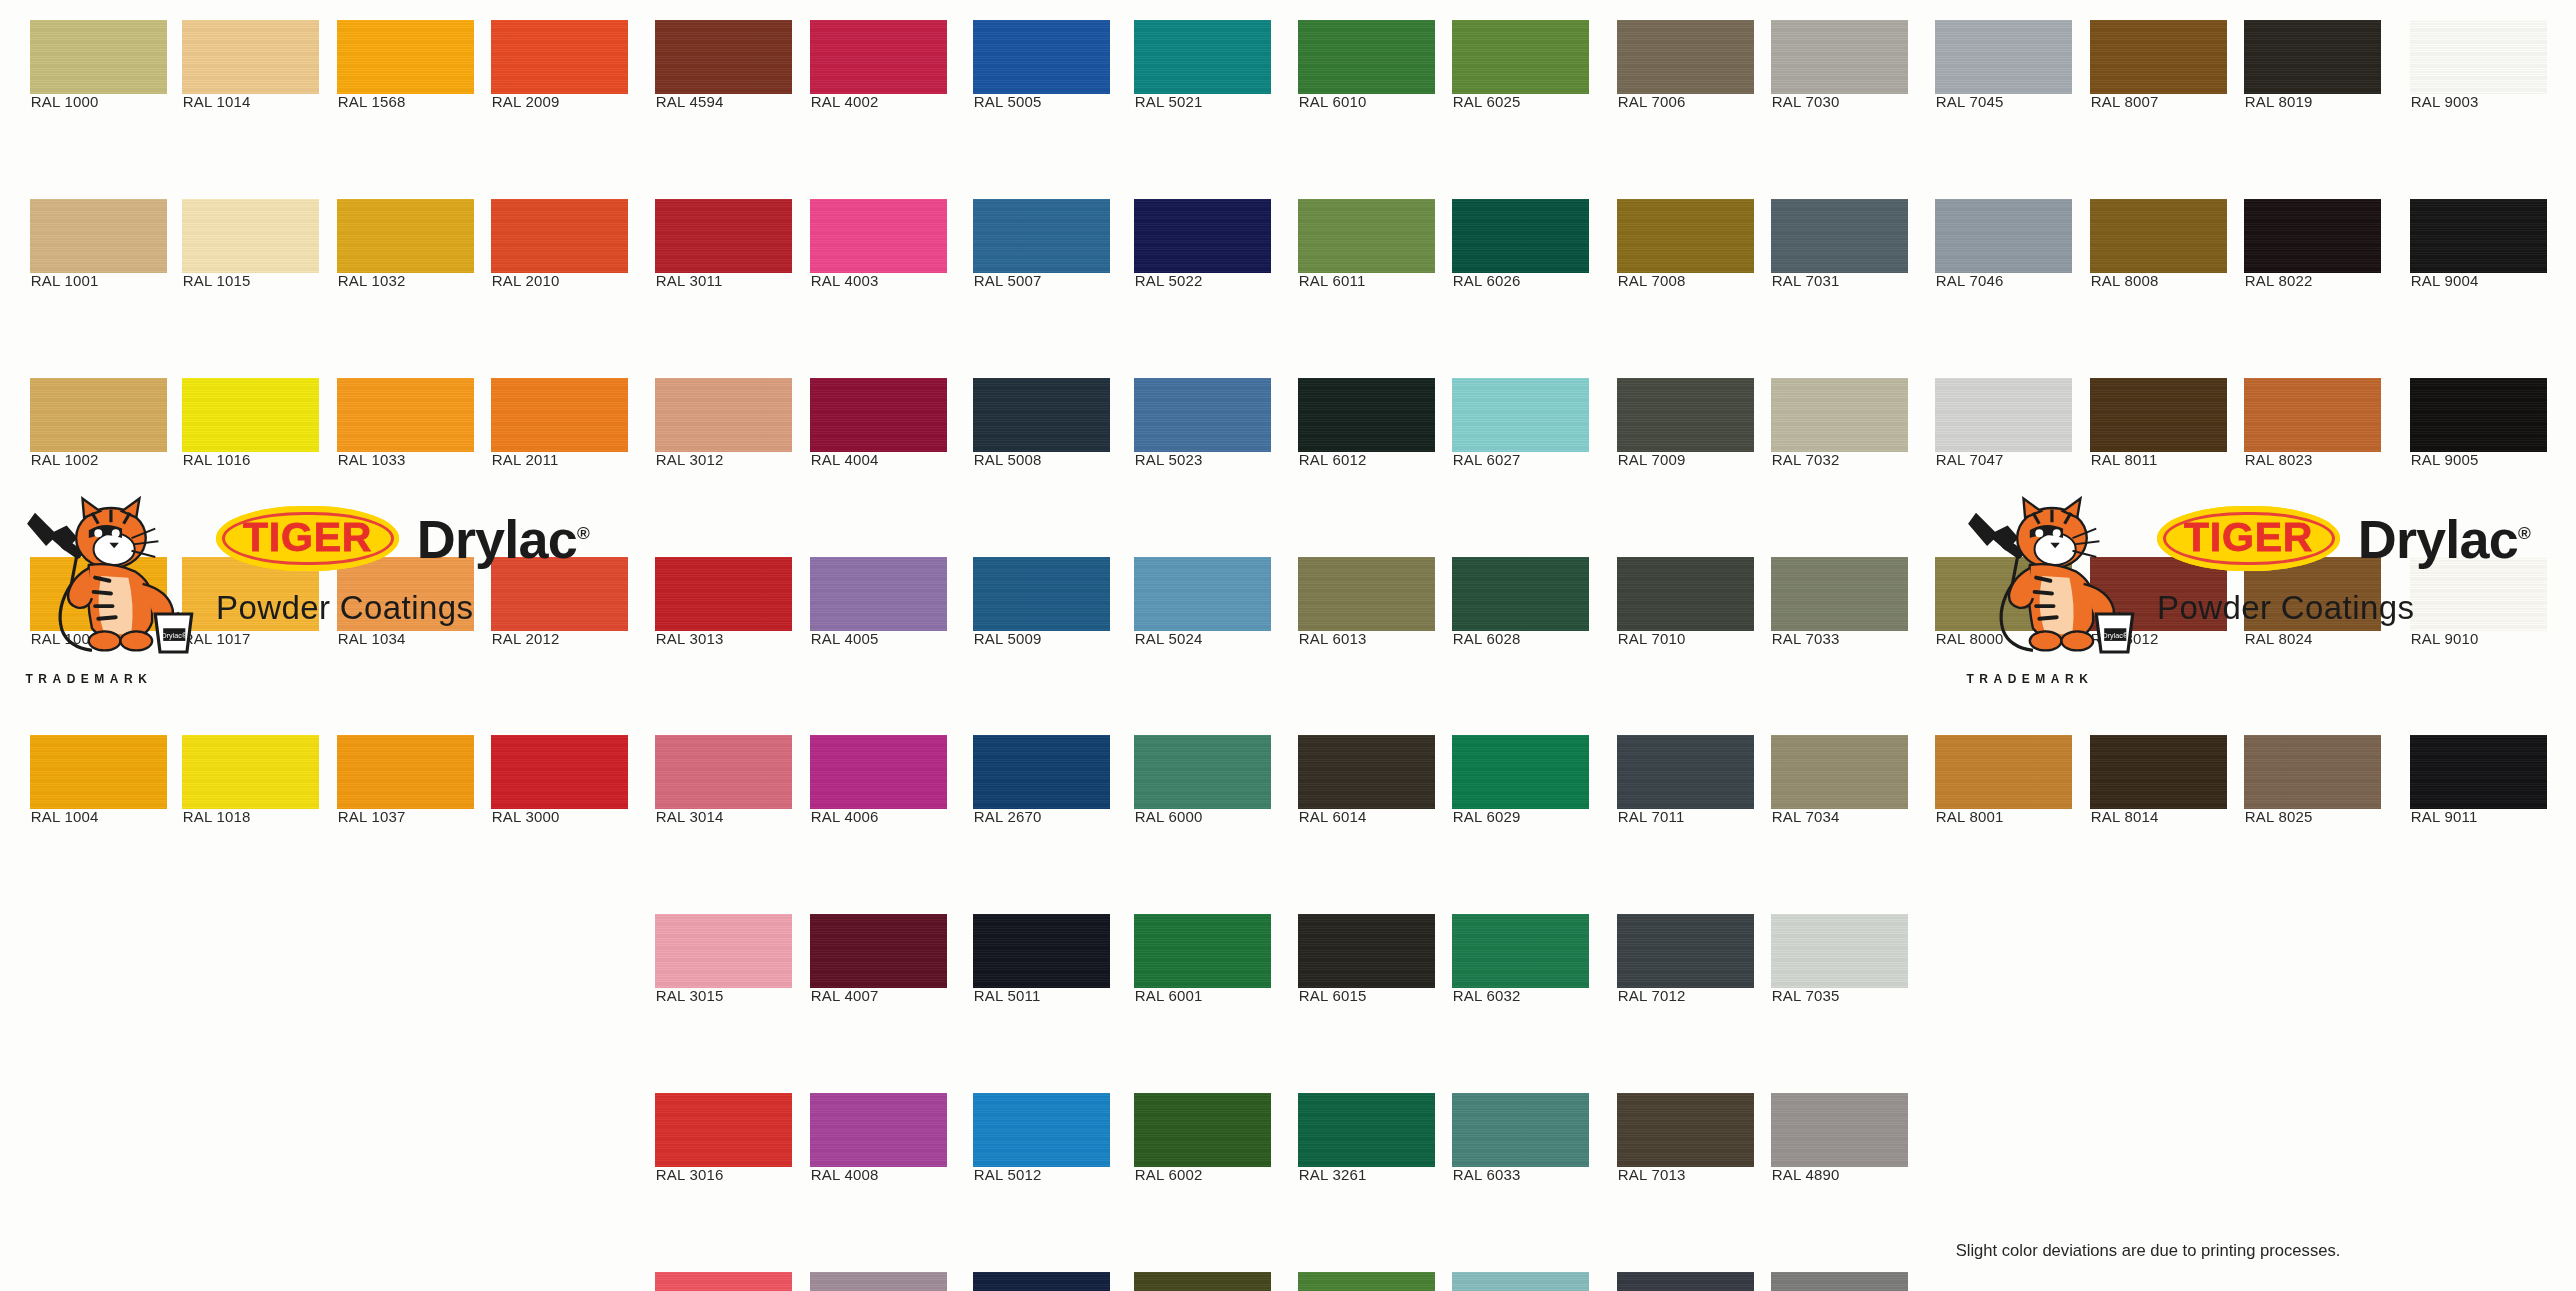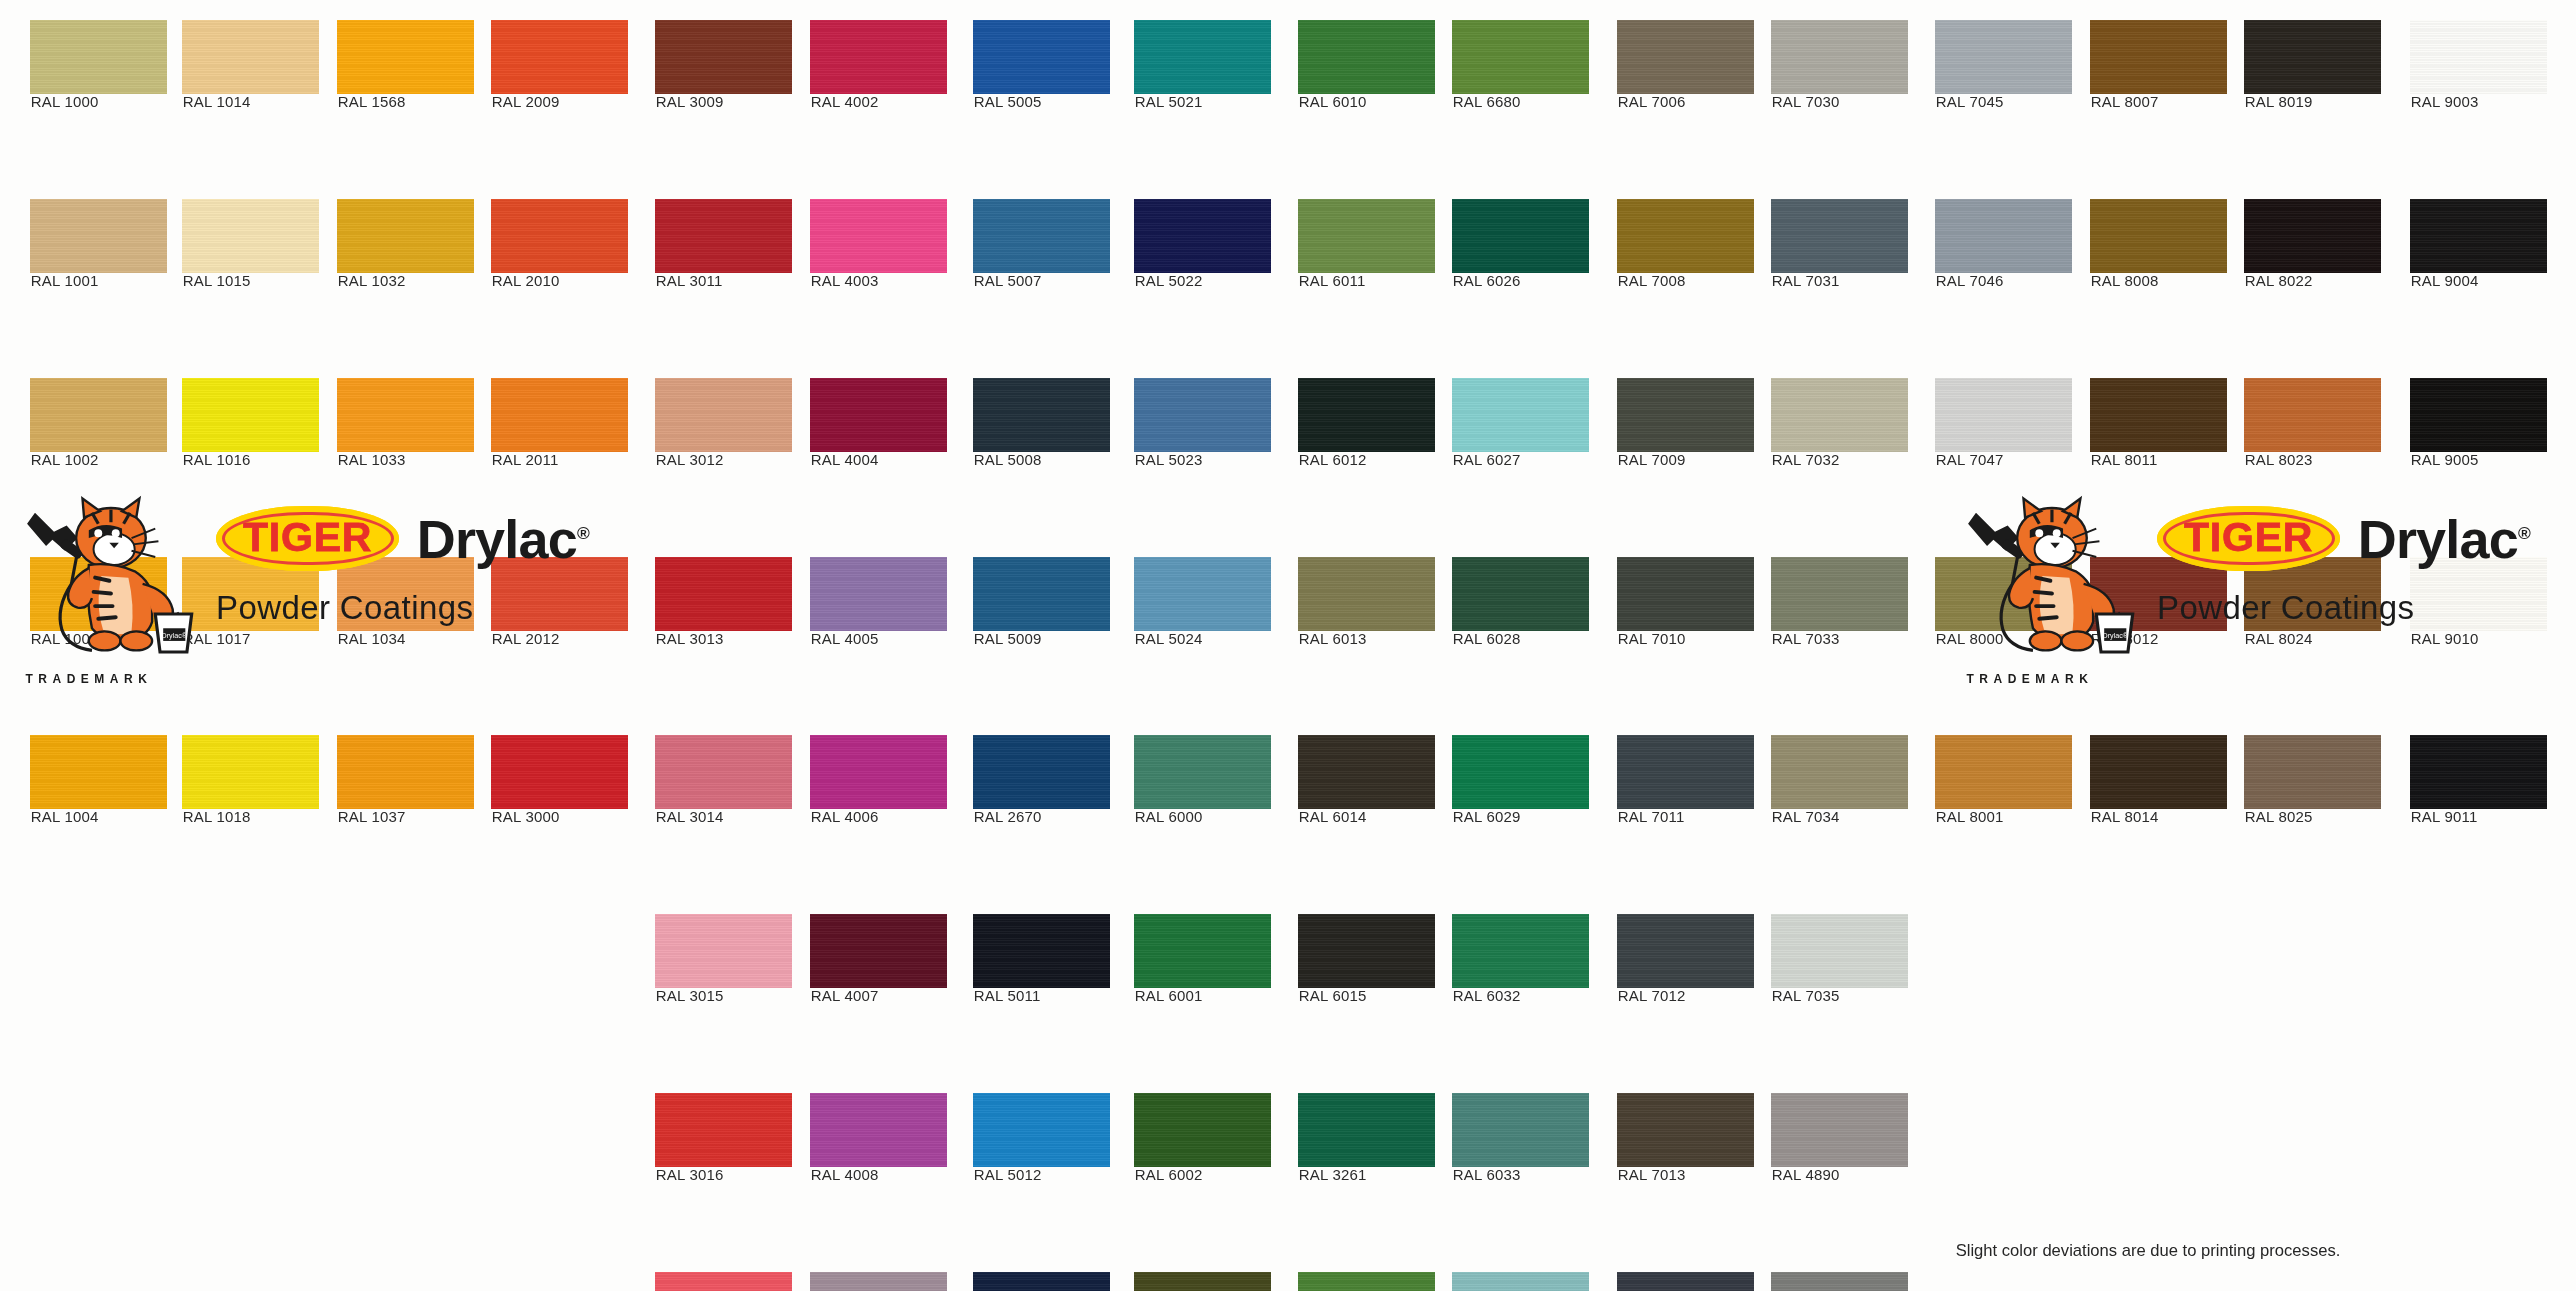--- a/index.html
+++ b/index.html
@@ -180,21 +180,21 @@
       <div class="swatch-label">RAL 3000</div>
     </div>
     <div class="swatch-cell" style="left: 491px; top: 1551px;"></div>
     <div class="swatch-cell" style="left: 491px; top: 1730px;"></div>
     <div class="swatch-cell" style="left: 491px; top: 1909px;"></div>
     <div class="swatch-cell" style="left: 491px; top: 2088px;"></div>
     <div class="swatch-cell" style="left: 491px; top: 2267px;"></div>
     <div class="swatch-cell" style="left: 491px; top: 2446px;"></div>
     <div class="swatch-cell" style="left: 655px; top: 19.7px;">
       <div class="swatch-chip" style="background: rgb(122, 51, 34); width: 137px; height: 74px;"></div>
-      <div class="swatch-label">RAL 3009</div>
+      <div class="swatch-label">RAL 4594</div>
     </div>
     <div class="swatch-cell" style="left: 655px; top: 199px;">
       <div class="swatch-chip" style="background: rgb(180, 33, 42); width: 137px; height: 74px;"></div>
       <div class="swatch-label">RAL 3011</div>
     </div>
     <div class="swatch-cell" style="left: 655px; top: 378px;">
       <div class="swatch-chip" style="background: rgb(217, 158, 126); width: 137px; height: 74px;"></div>
       <div class="swatch-label">RAL 3012</div>
     </div>
     <div class="swatch-cell" style="left: 655px; top: 557px;">
@@ -365,21 +365,21 @@
       <div class="swatch-chip" style="background: rgb(74, 130, 52); width: 137px; height: 74px;"></div>
     </div>
     <div class="swatch-cell" style="left: 1298px; top: 1451px;"></div>
     <div class="swatch-cell" style="left: 1298px; top: 1630px;"></div>
     <div class="swatch-cell" style="left: 1298px; top: 1809px;"></div>
     <div class="swatch-cell" style="left: 1298px; top: 1988px;"></div>
     <div class="swatch-cell" style="left: 1298px; top: 2167px;"></div>
     <div class="swatch-cell" style="left: 1298px; top: 2346px;"></div>
     <div class="swatch-cell" style="left: 1452px; top: 19.7px;">
       <div class="swatch-chip" style="background: rgb(94, 138, 54); width: 137px; height: 74px;"></div>
-      <div class="swatch-label">RAL 6680</div>
+      <div class="swatch-label">RAL 6025</div>
     </div>
     <div class="swatch-cell" style="left: 1452px; top: 199px;">
       <div class="swatch-chip" style="background: rgb(8, 83, 63); width: 137px; height: 74px;"></div>
       <div class="swatch-label">RAL 6026</div>
     </div>
     <div class="swatch-cell" style="left: 1452px; top: 378px;">
       <div class="swatch-chip" style="background: rgb(133, 207, 206); width: 137px; height: 74px;"></div>
       <div class="swatch-label">RAL 6027</div>
     </div>
     <div class="swatch-cell" style="left: 1452px; top: 557px;">

